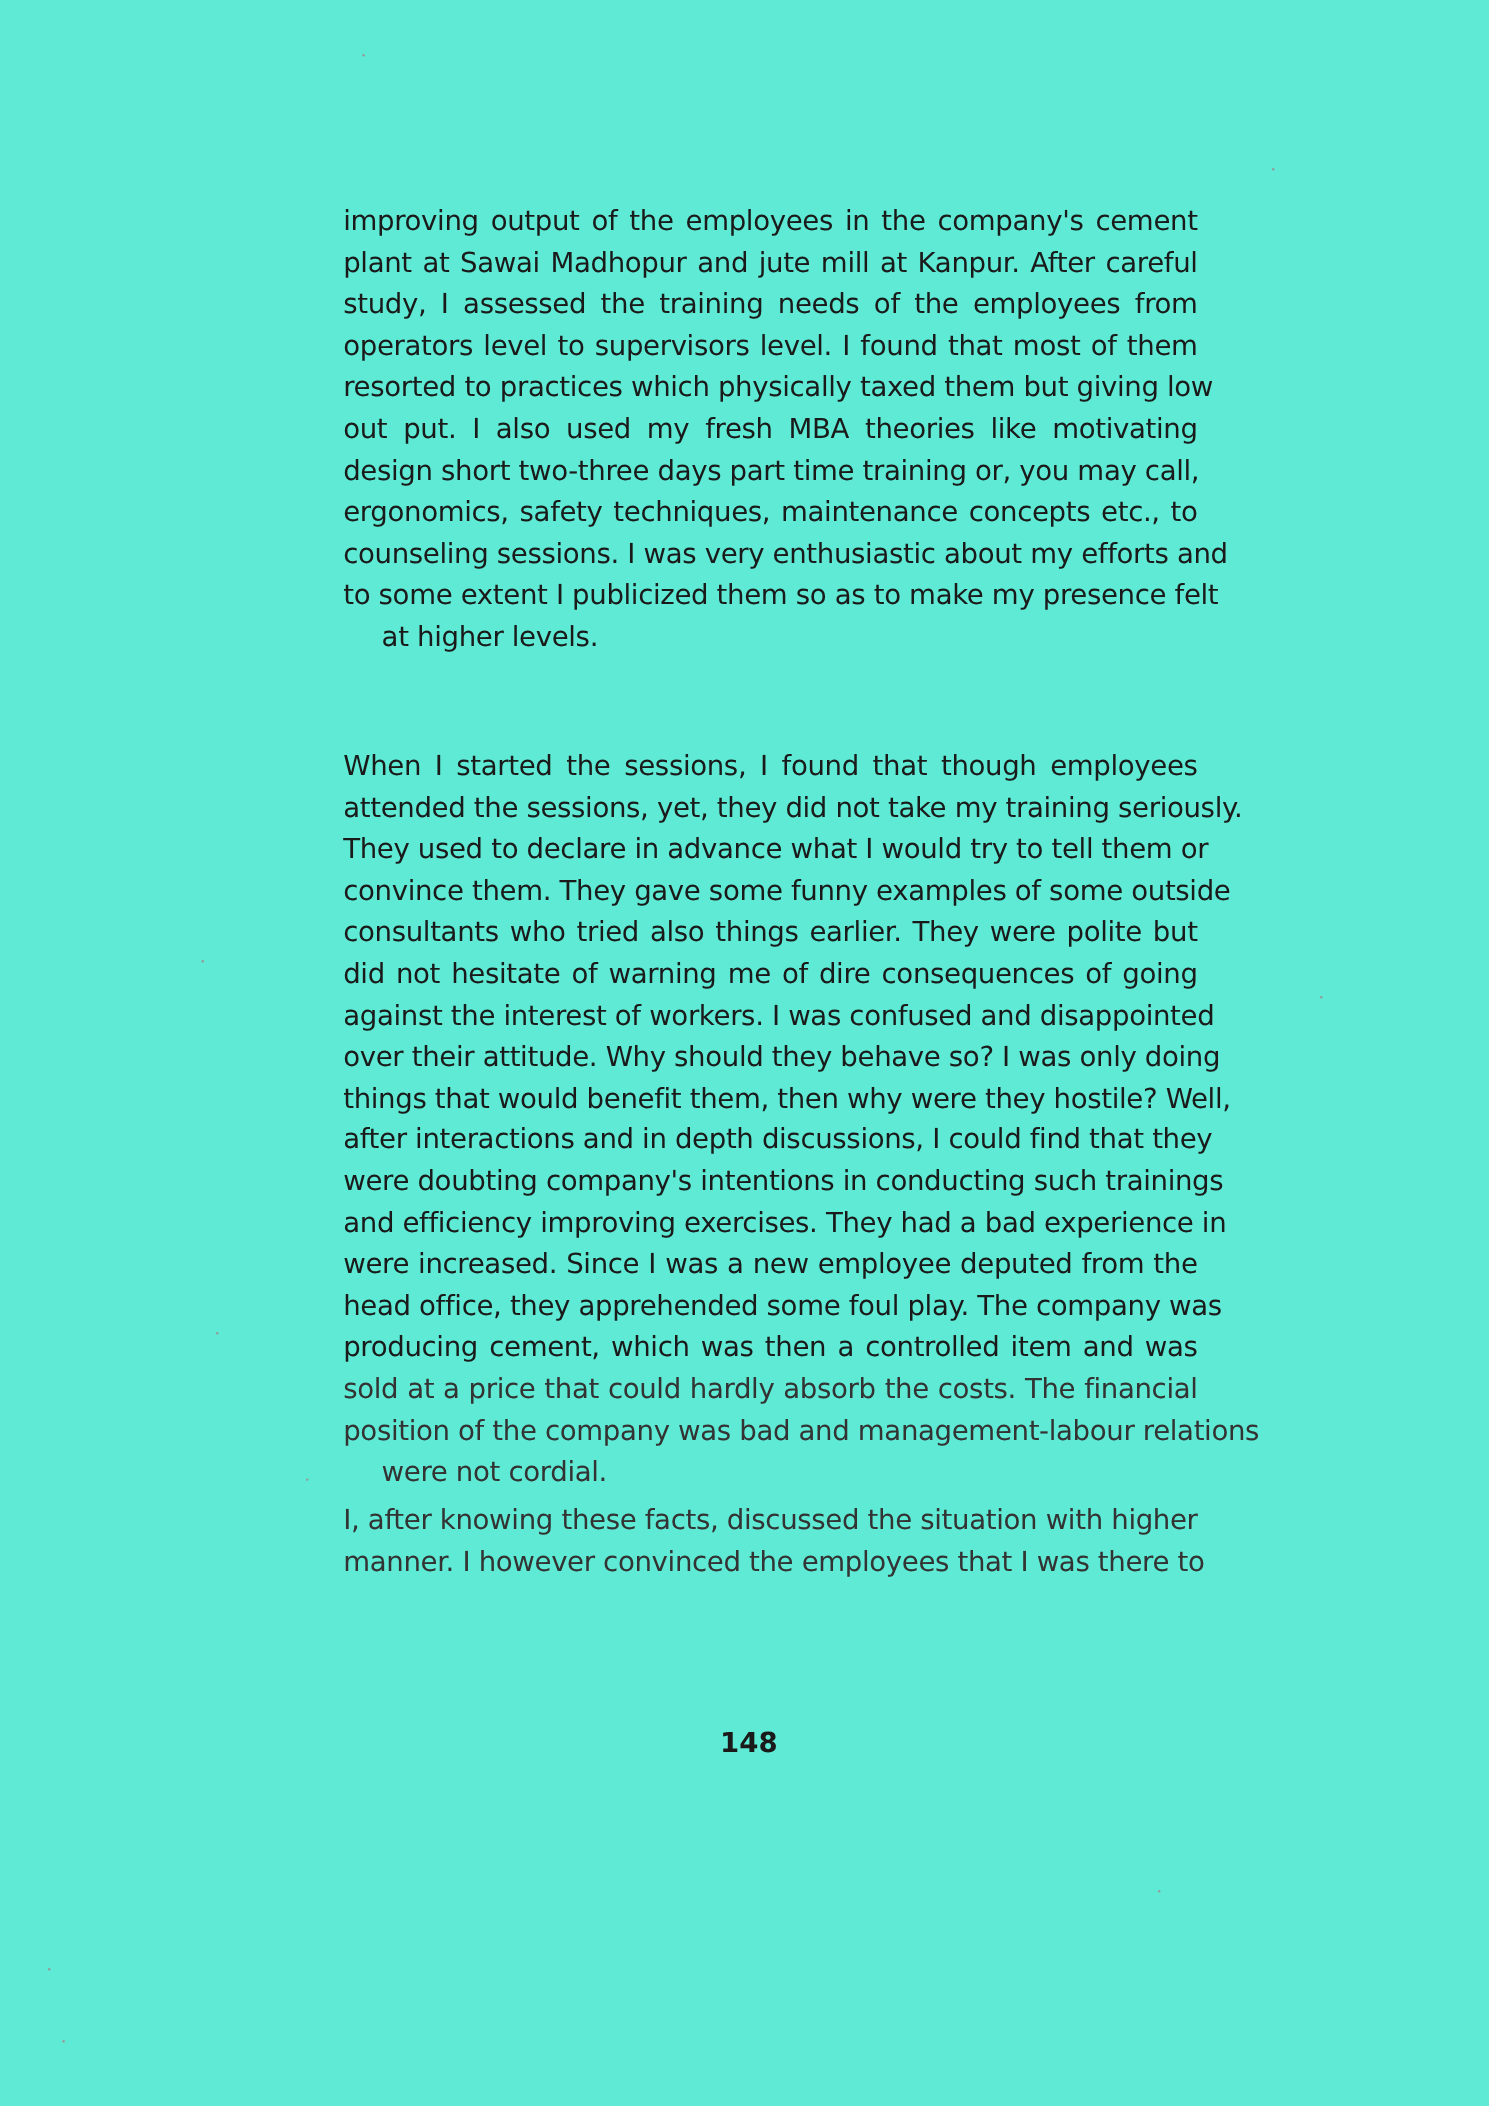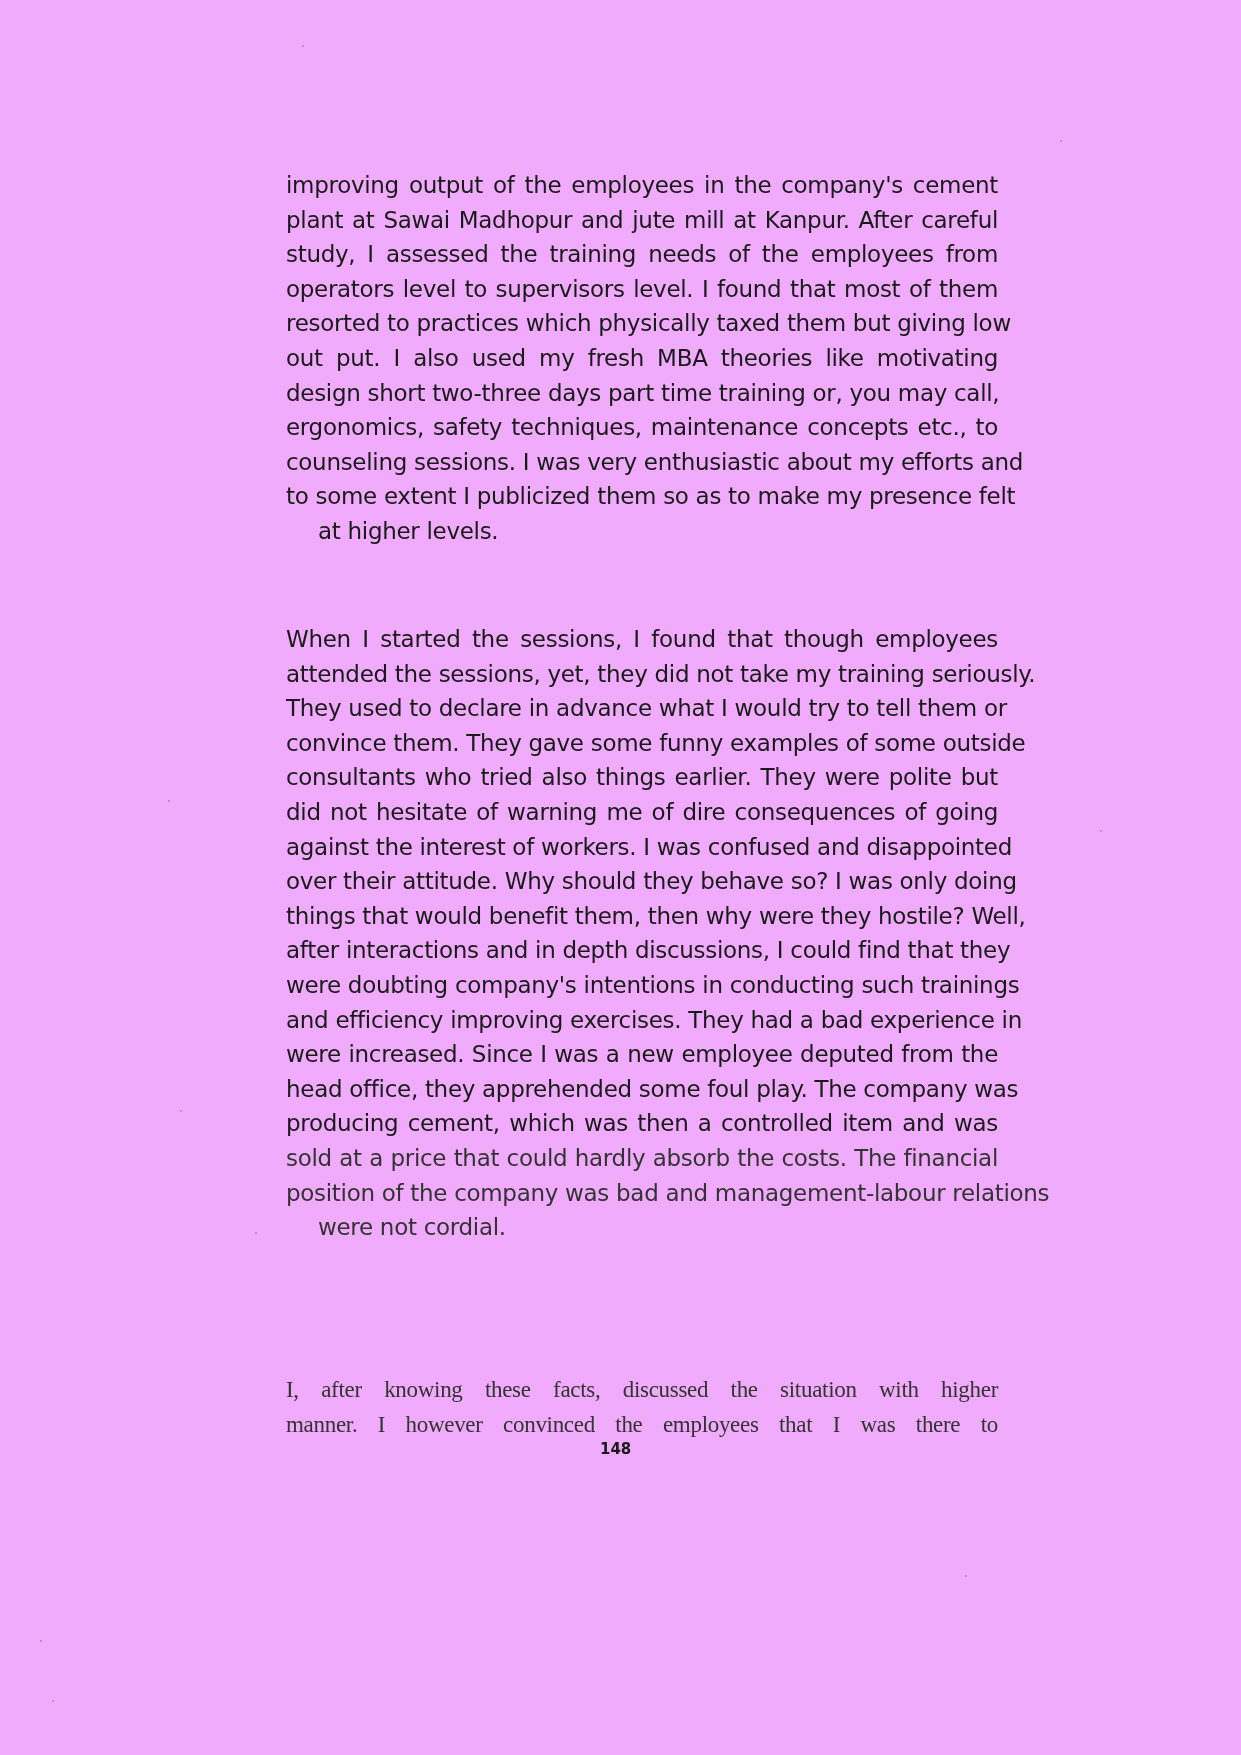--- a/index.html
+++ b/index.html
@@ -1,25 +1,25 @@
 <!DOCTYPE html>
 <html><head>
 <meta charset="utf-8">
 <style>
   html, body { margin: 0; padding: 0; background: #ffffff; }
   body { width: 1241px; height: 1755px; position: relative; overflow: hidden; }
-  .page { position: absolute; left: 0; top: 0; width: 1241px; height: 1755px; background: #f0abfc; }
+  .page { position: absolute; left: 0; top: 0; width: 1241px; height: 1755px; background: #5eead4; }
   .text-block { position: absolute; left: 286px; width: 712px; font-family: "DejaVu Sans", sans-serif; font-size: 23px; color: #1a1a1a; letter-spacing: -0.3px; }
   .line { height: 34.6px; line-height: 34.6px; white-space: nowrap; text-align: justify; text-align-last: justify; display: block; }
   .line.last { text-align-last: left; margin-left: 32px; }
   .line.light { color: #333; }
   #para1 { top: 168px; }
   #para2 { top: 622px; }
-  #para3 { top: 1373px; font-family: Liberation Serif, serif; }
-  .page-number { position: absolute; top: 1440px; left: 600px; font-family: "DejaVu Sans", sans-serif; font-weight: bold; font-size: 15px; color: #1a1a1a; }
+  #para3 { top: 1250px; }
+  .page-number { position: absolute; top: 1440px; left: 600px; font-family: "DejaVu Sans", sans-serif; font-weight: bold; font-size: 23px; color: #1a1a1a; }
   .speck { position: absolute; background: #999; border-radius: 50%; width: 2px; height: 2px; }
 </style>
 </head>
 <body>
 
 <div class="page">
 
   <div class="text-block" id="para1">
     <span class="line">improving output of the employees in the company's cement</span>
     <span class="line">plant at Sawai Madhopur and jute mill at Kanpur. After careful</span>

